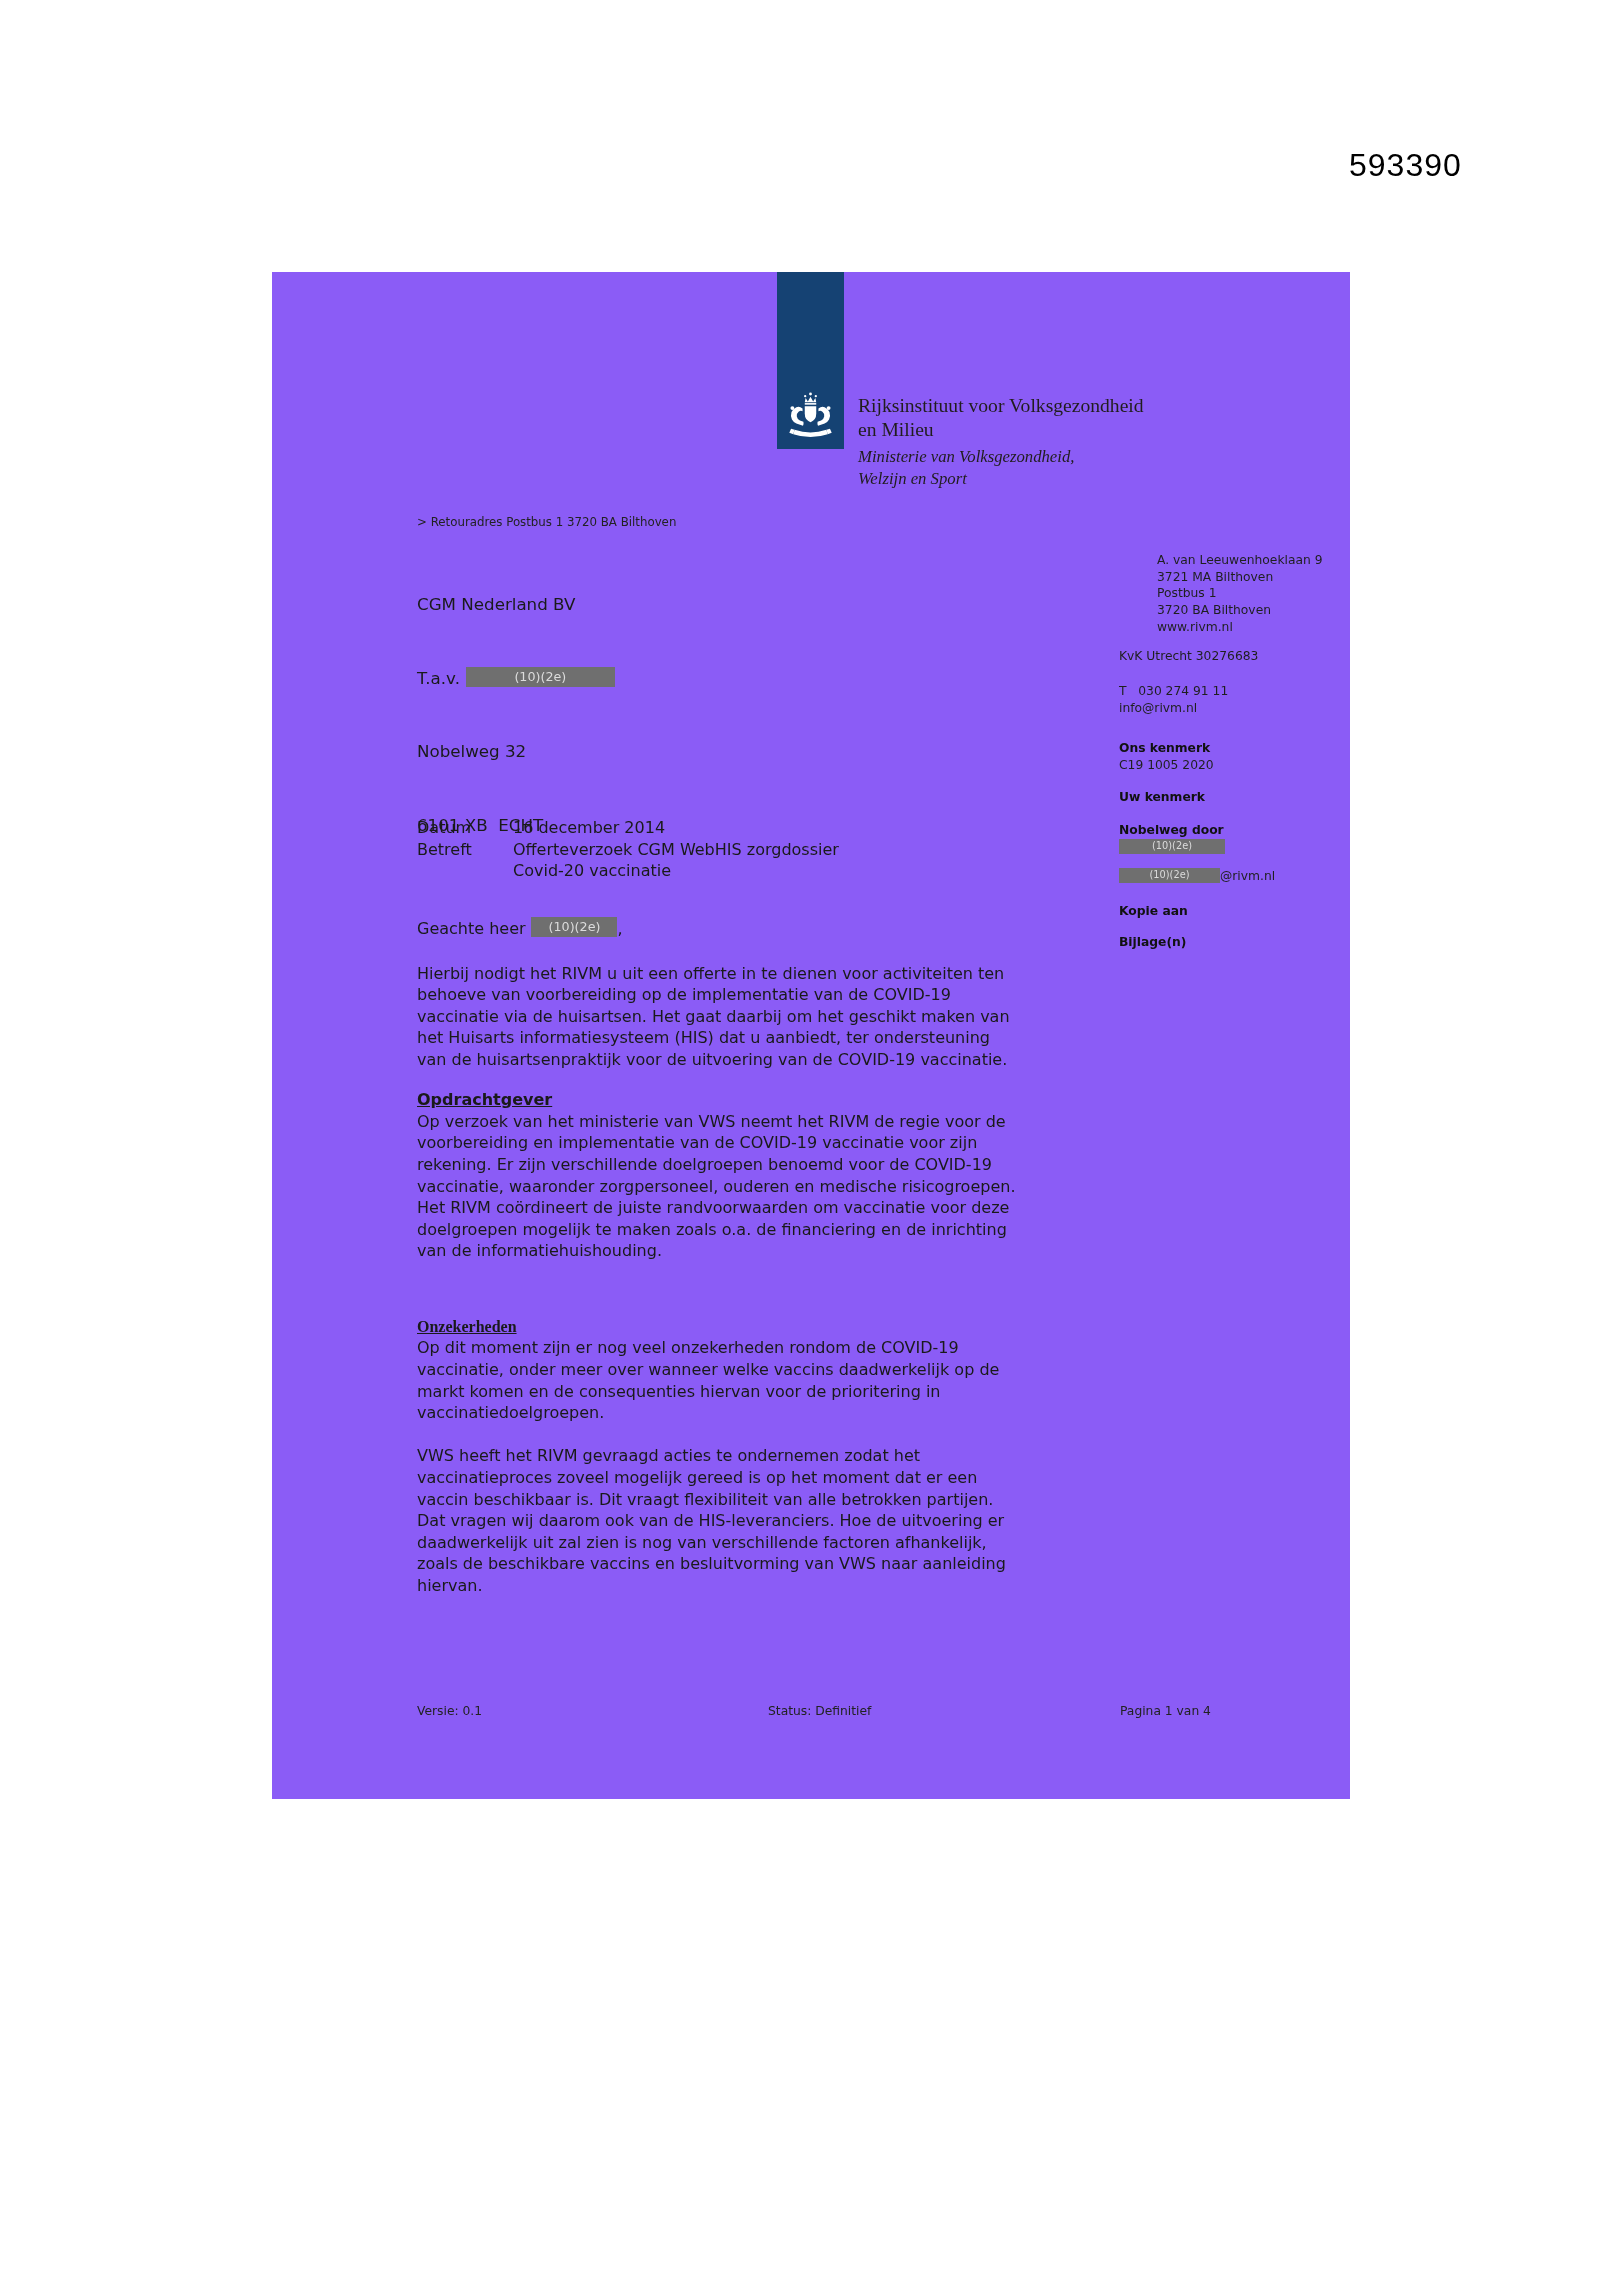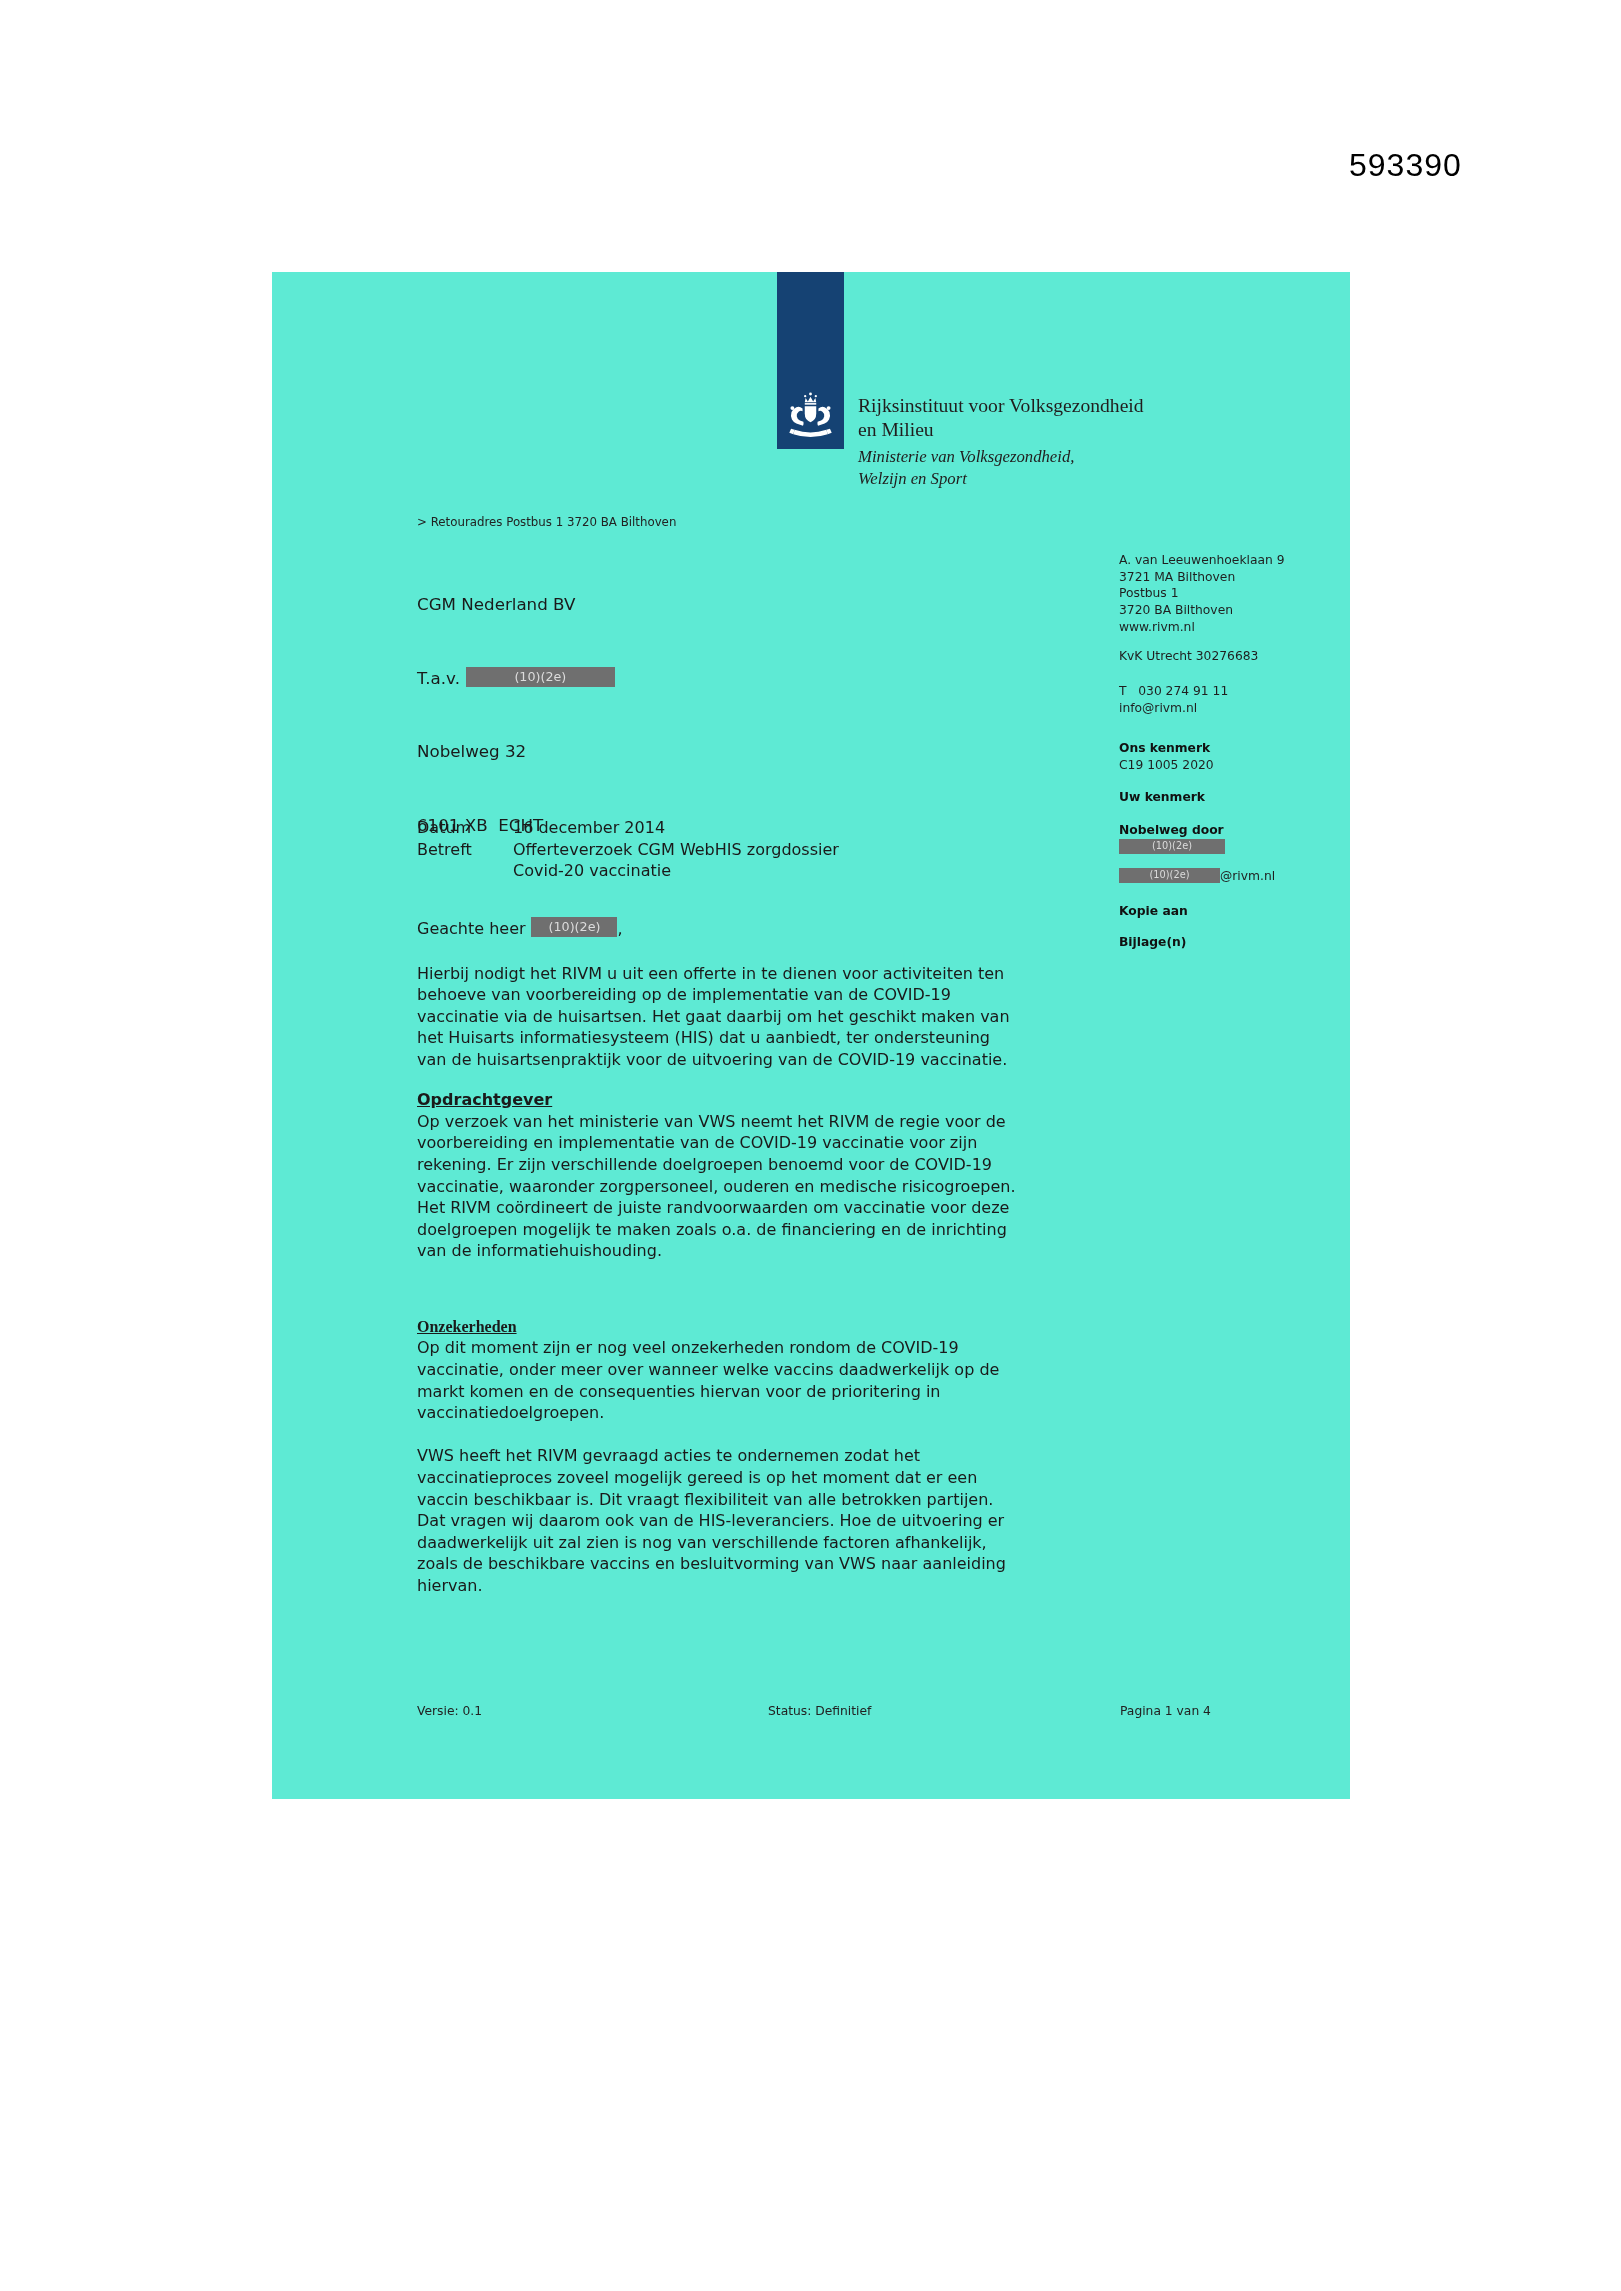--- a/index.html
+++ b/index.html
@@ -13,21 +13,21 @@
     padding-left:6px;
   }
   .doc-number{
     position:absolute;left:1349px;top:147px;
     font-family:"Liberation Sans",sans-serif;
     font-size:32px;letter-spacing:1px;color:#000;
   }
   .page{
     position:absolute;left:272px;top:272px;
     width:1078px;height:1527px;
-    background:#5eead4;
+    background:#8b5cf6;
   }
   
   .logo-banner{
     position:absolute;left:505px;top:0;
     width:67px;height:177px;
     background:var(--logo-blue,#154273);
   }
   .logo-crest{
     position:absolute;left:6.9px;bottom:6.9px;width:53px;height:51px;
   }
@@ -60,21 +60,21 @@
   .redact.greet{width:86px;height:20.6px;line-height:20.6px;vertical-align:-3.9px;margin-left:5.9px;}
   .redact.side{width:106px;height:14.7px;line-height:14.7px;font-size:9.8px;vertical-align:-2.9px;}
   .redact.side2{width:101px;}
   
   .sidebar{
     position:absolute;left:847px;top:280px;width:233px;
     font-size:12.3px;line-height:16.7px;color:#1f1f1f;
   }
   .sidebar .grp{position:absolute;left:0;}
   .sb-bold{font-weight:bold;color:#111;}
-  .g-addr{top:0;}
+  .g-addr{top:0;margin-left:38px;}
   .g-kvk{top:96px;}
   .g-phone{top:131px;}
   .g-ons{top:188px;}
   .g-uw{top:237px;}
   .g-behandeld{top:270px;}
   .g-emailred{top:316px;}
   .g-kopie{top:351px;}
   .g-bijlage{top:382px;}
   
   .main-col{

